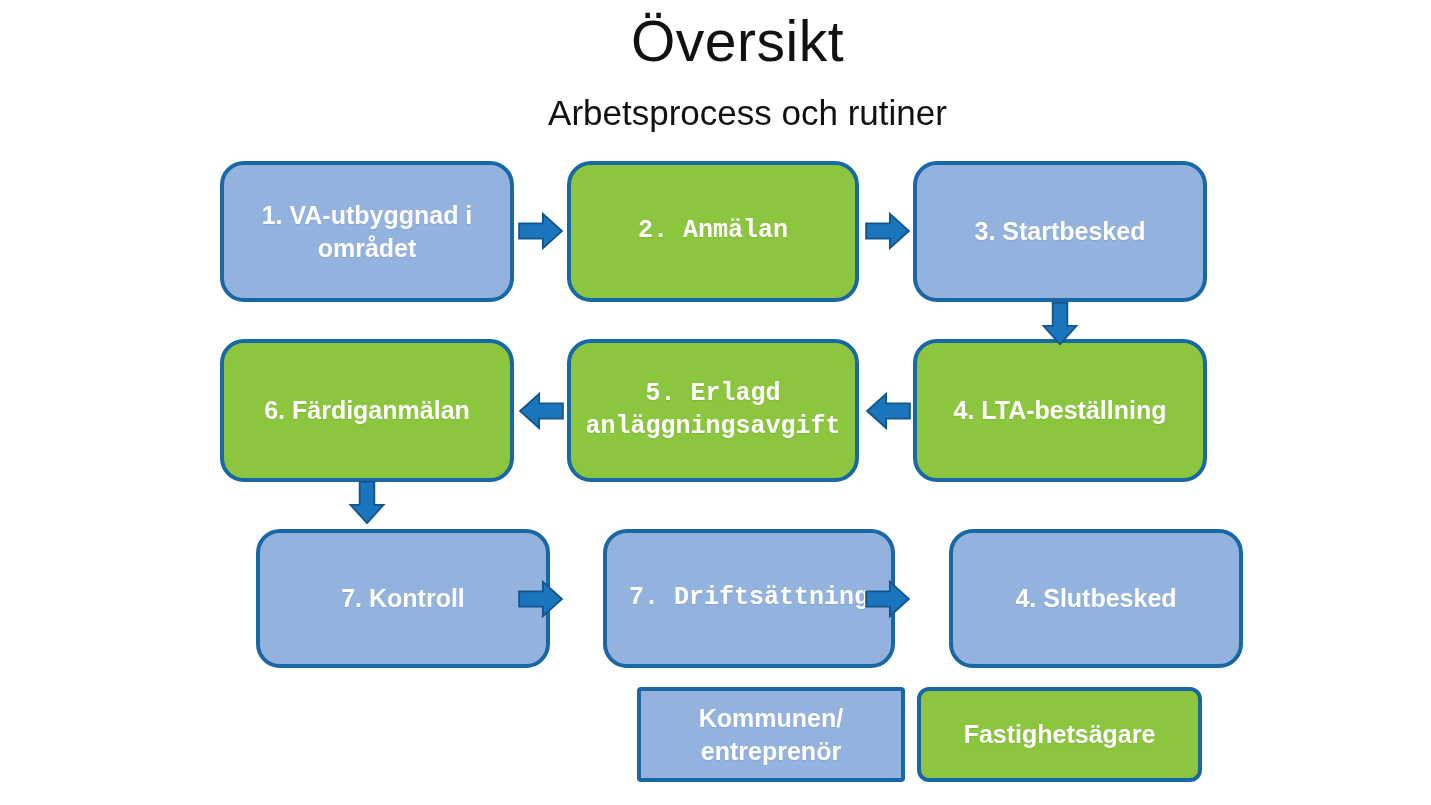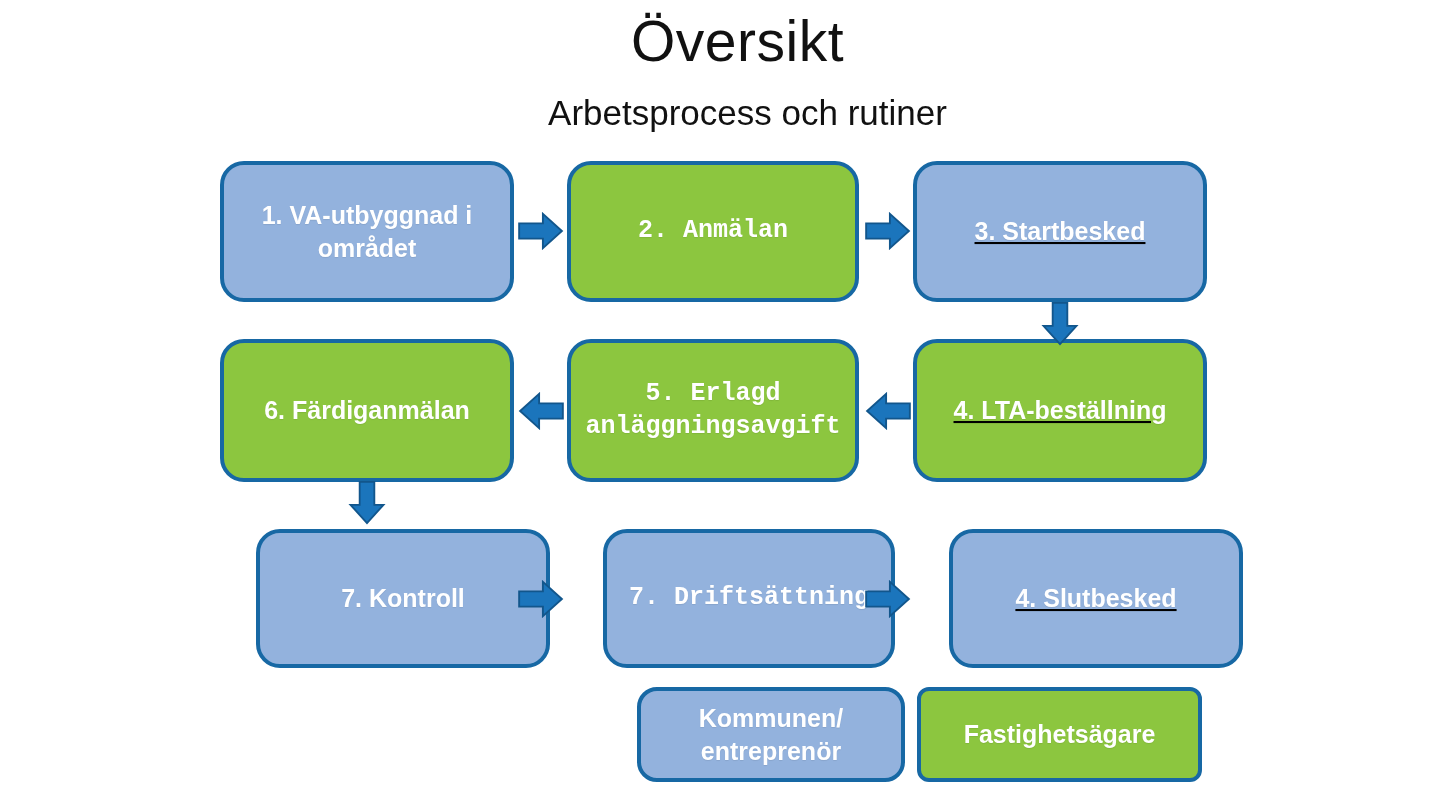--- a/index.html
+++ b/index.html
@@ -58,24 +58,24 @@
   }
   .kommunen      { background: var(--municipality-fill, #93B2DD); }
   .fastighetsagare { background: var(--owner-fill, #8CC63F); }
 
   
   .r1 { top: 161px; height: 141px; }
   .r2 { top: 339px; height: 143px; }
   .r3 { top: 529px; height: 139px; margin-left: 36px; }
   .c1 { left: 220px; width: 294px; }
   .c2 { left: 567px; width: 292px; font-family: Liberation Mono, monospace; }
-  .c3 { left: 913px; width: 294px; text-decoration: underline; }
+  .c3 { left: 913px; width: 294px; }
 
   
-  .legend-kommunen { left: 637px; top: 687px; width: 268px; height: 95px; border-radius: 20px; }
+  .legend-kommunen { left: 637px; top: 687px; width: 268px; height: 95px; border-radius: 4px; }
   .legend-agare    { left: 917px; top: 687px; width: 285px; height: 95px; border-radius: 12px; }
   .legend-kommunen .box-label, .legend-agare .box-label { font-size: 25px; }
 
   
   .arr {
     position: absolute;
   }
   .arr svg { display: block; width: 100%; height: 100%; }
   .arr polygon {
     fill: var(--arrow-fill, #1B75BC);

